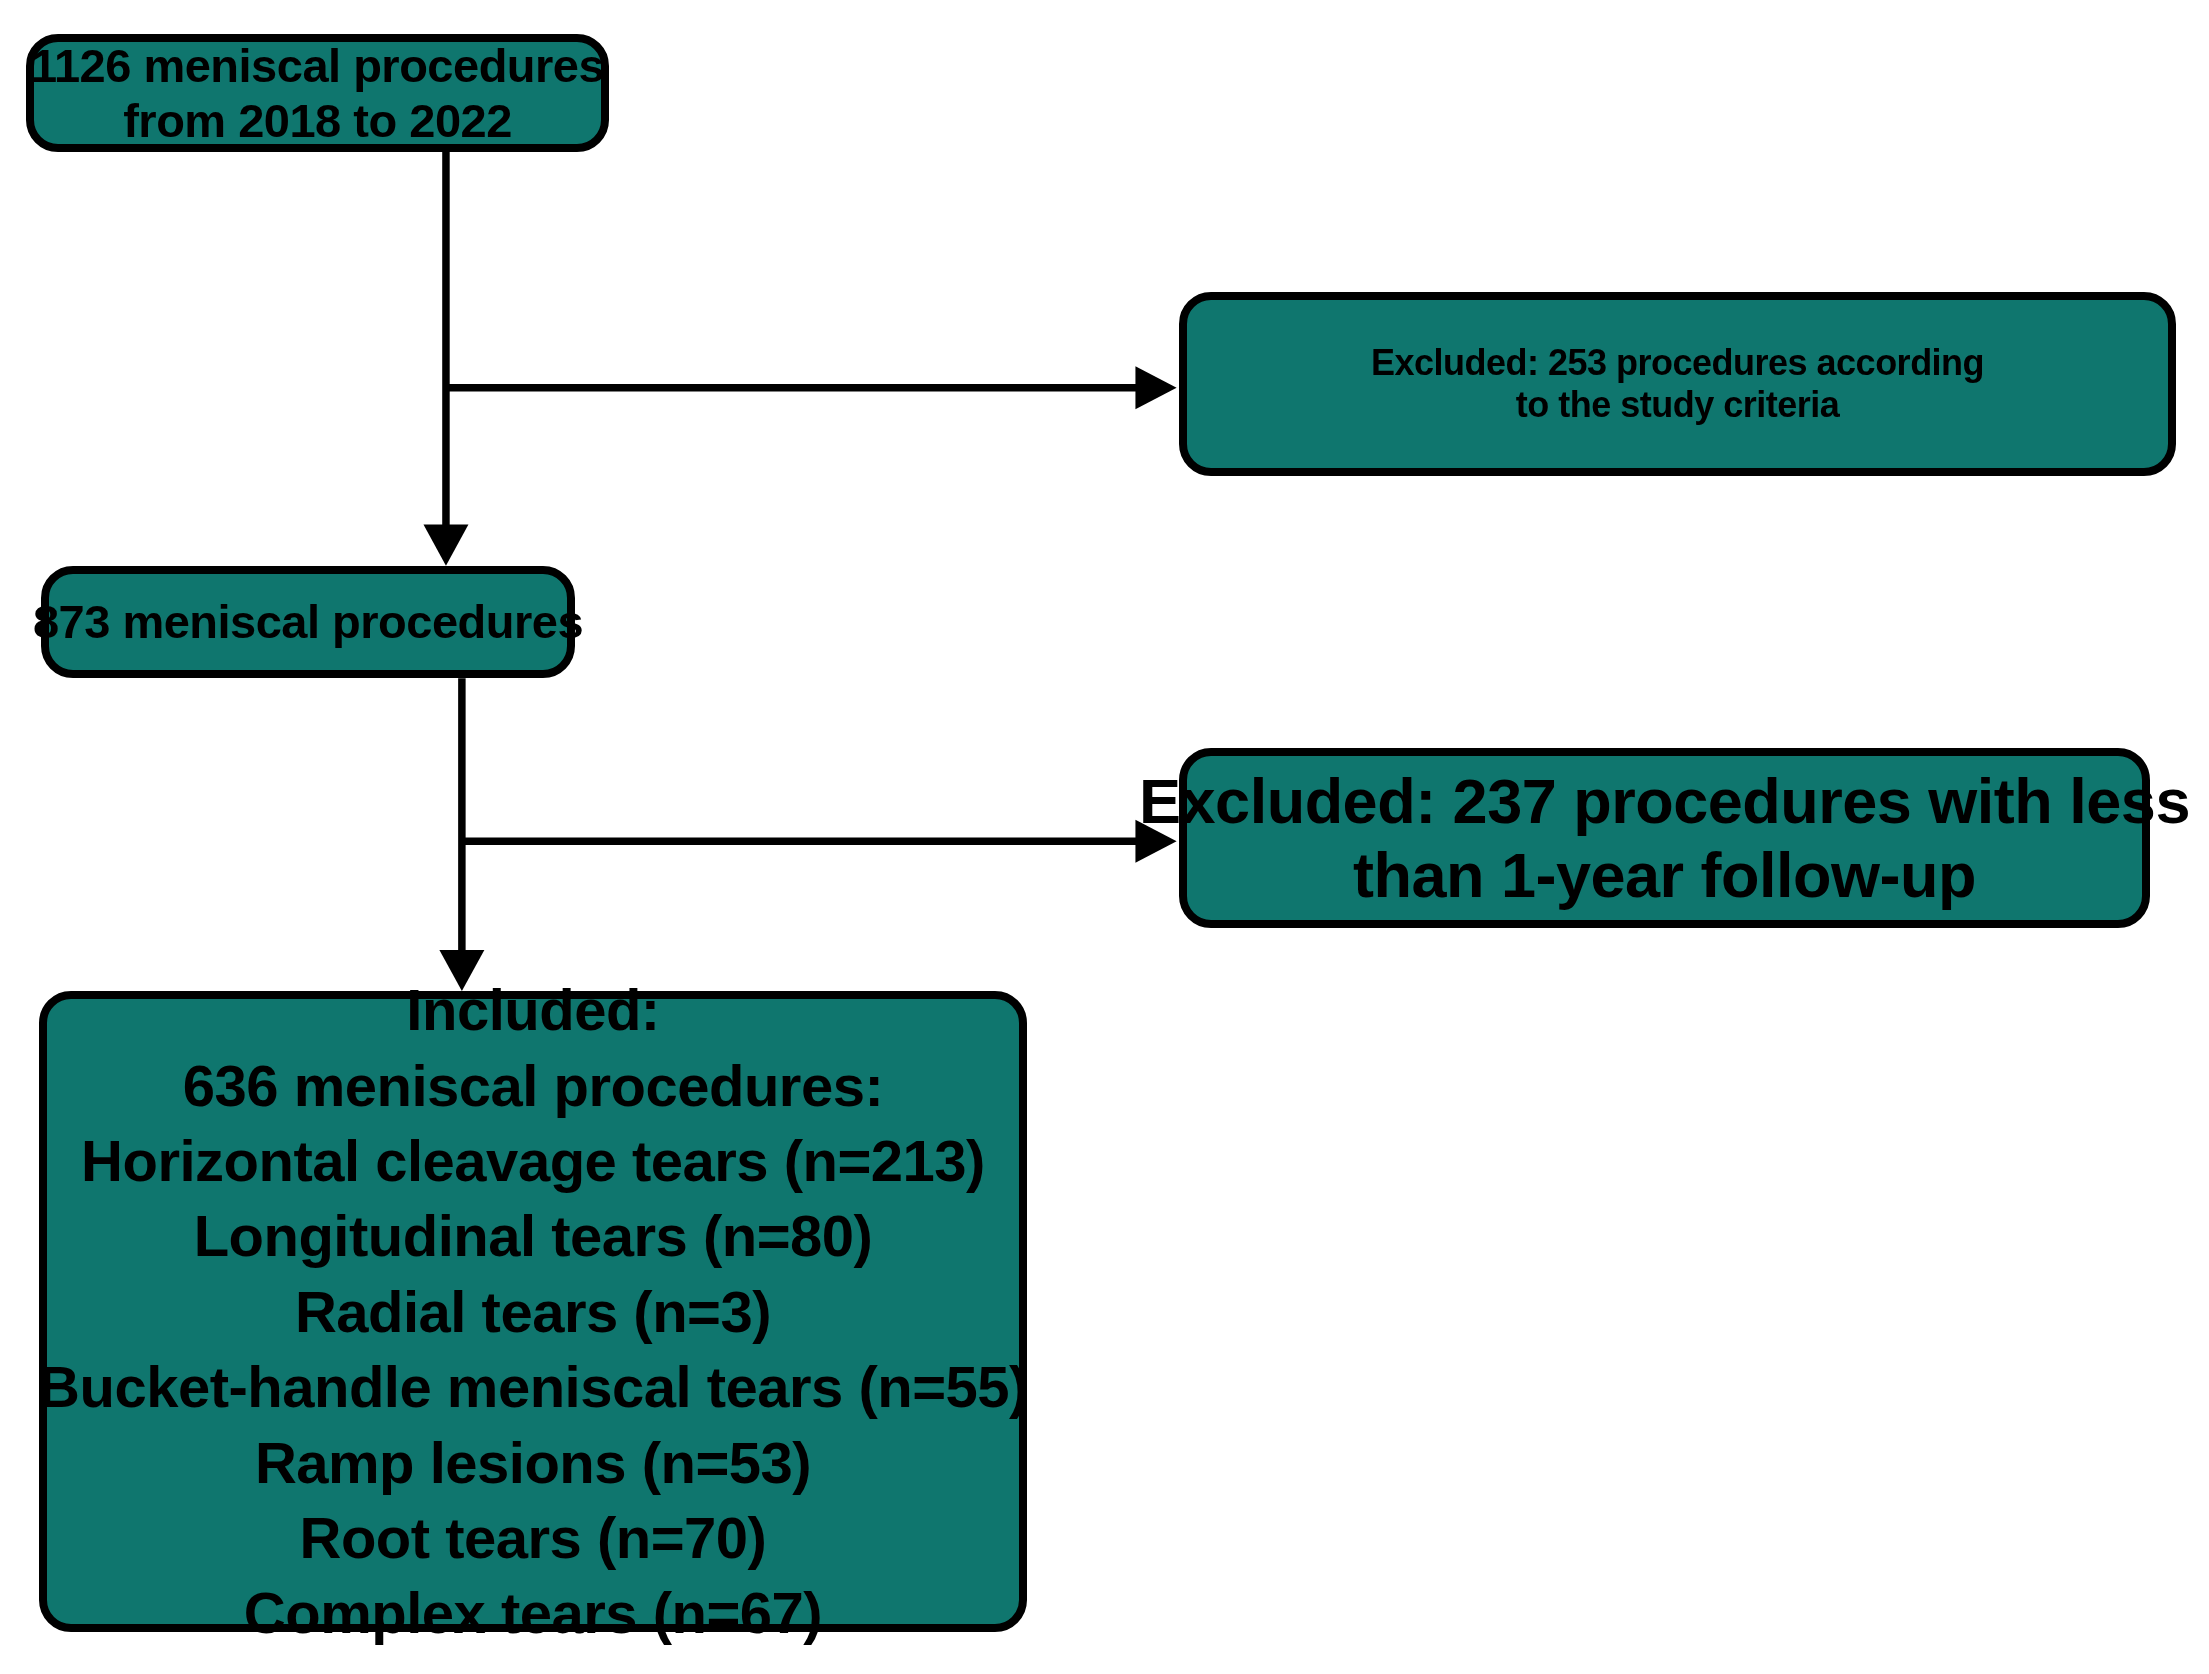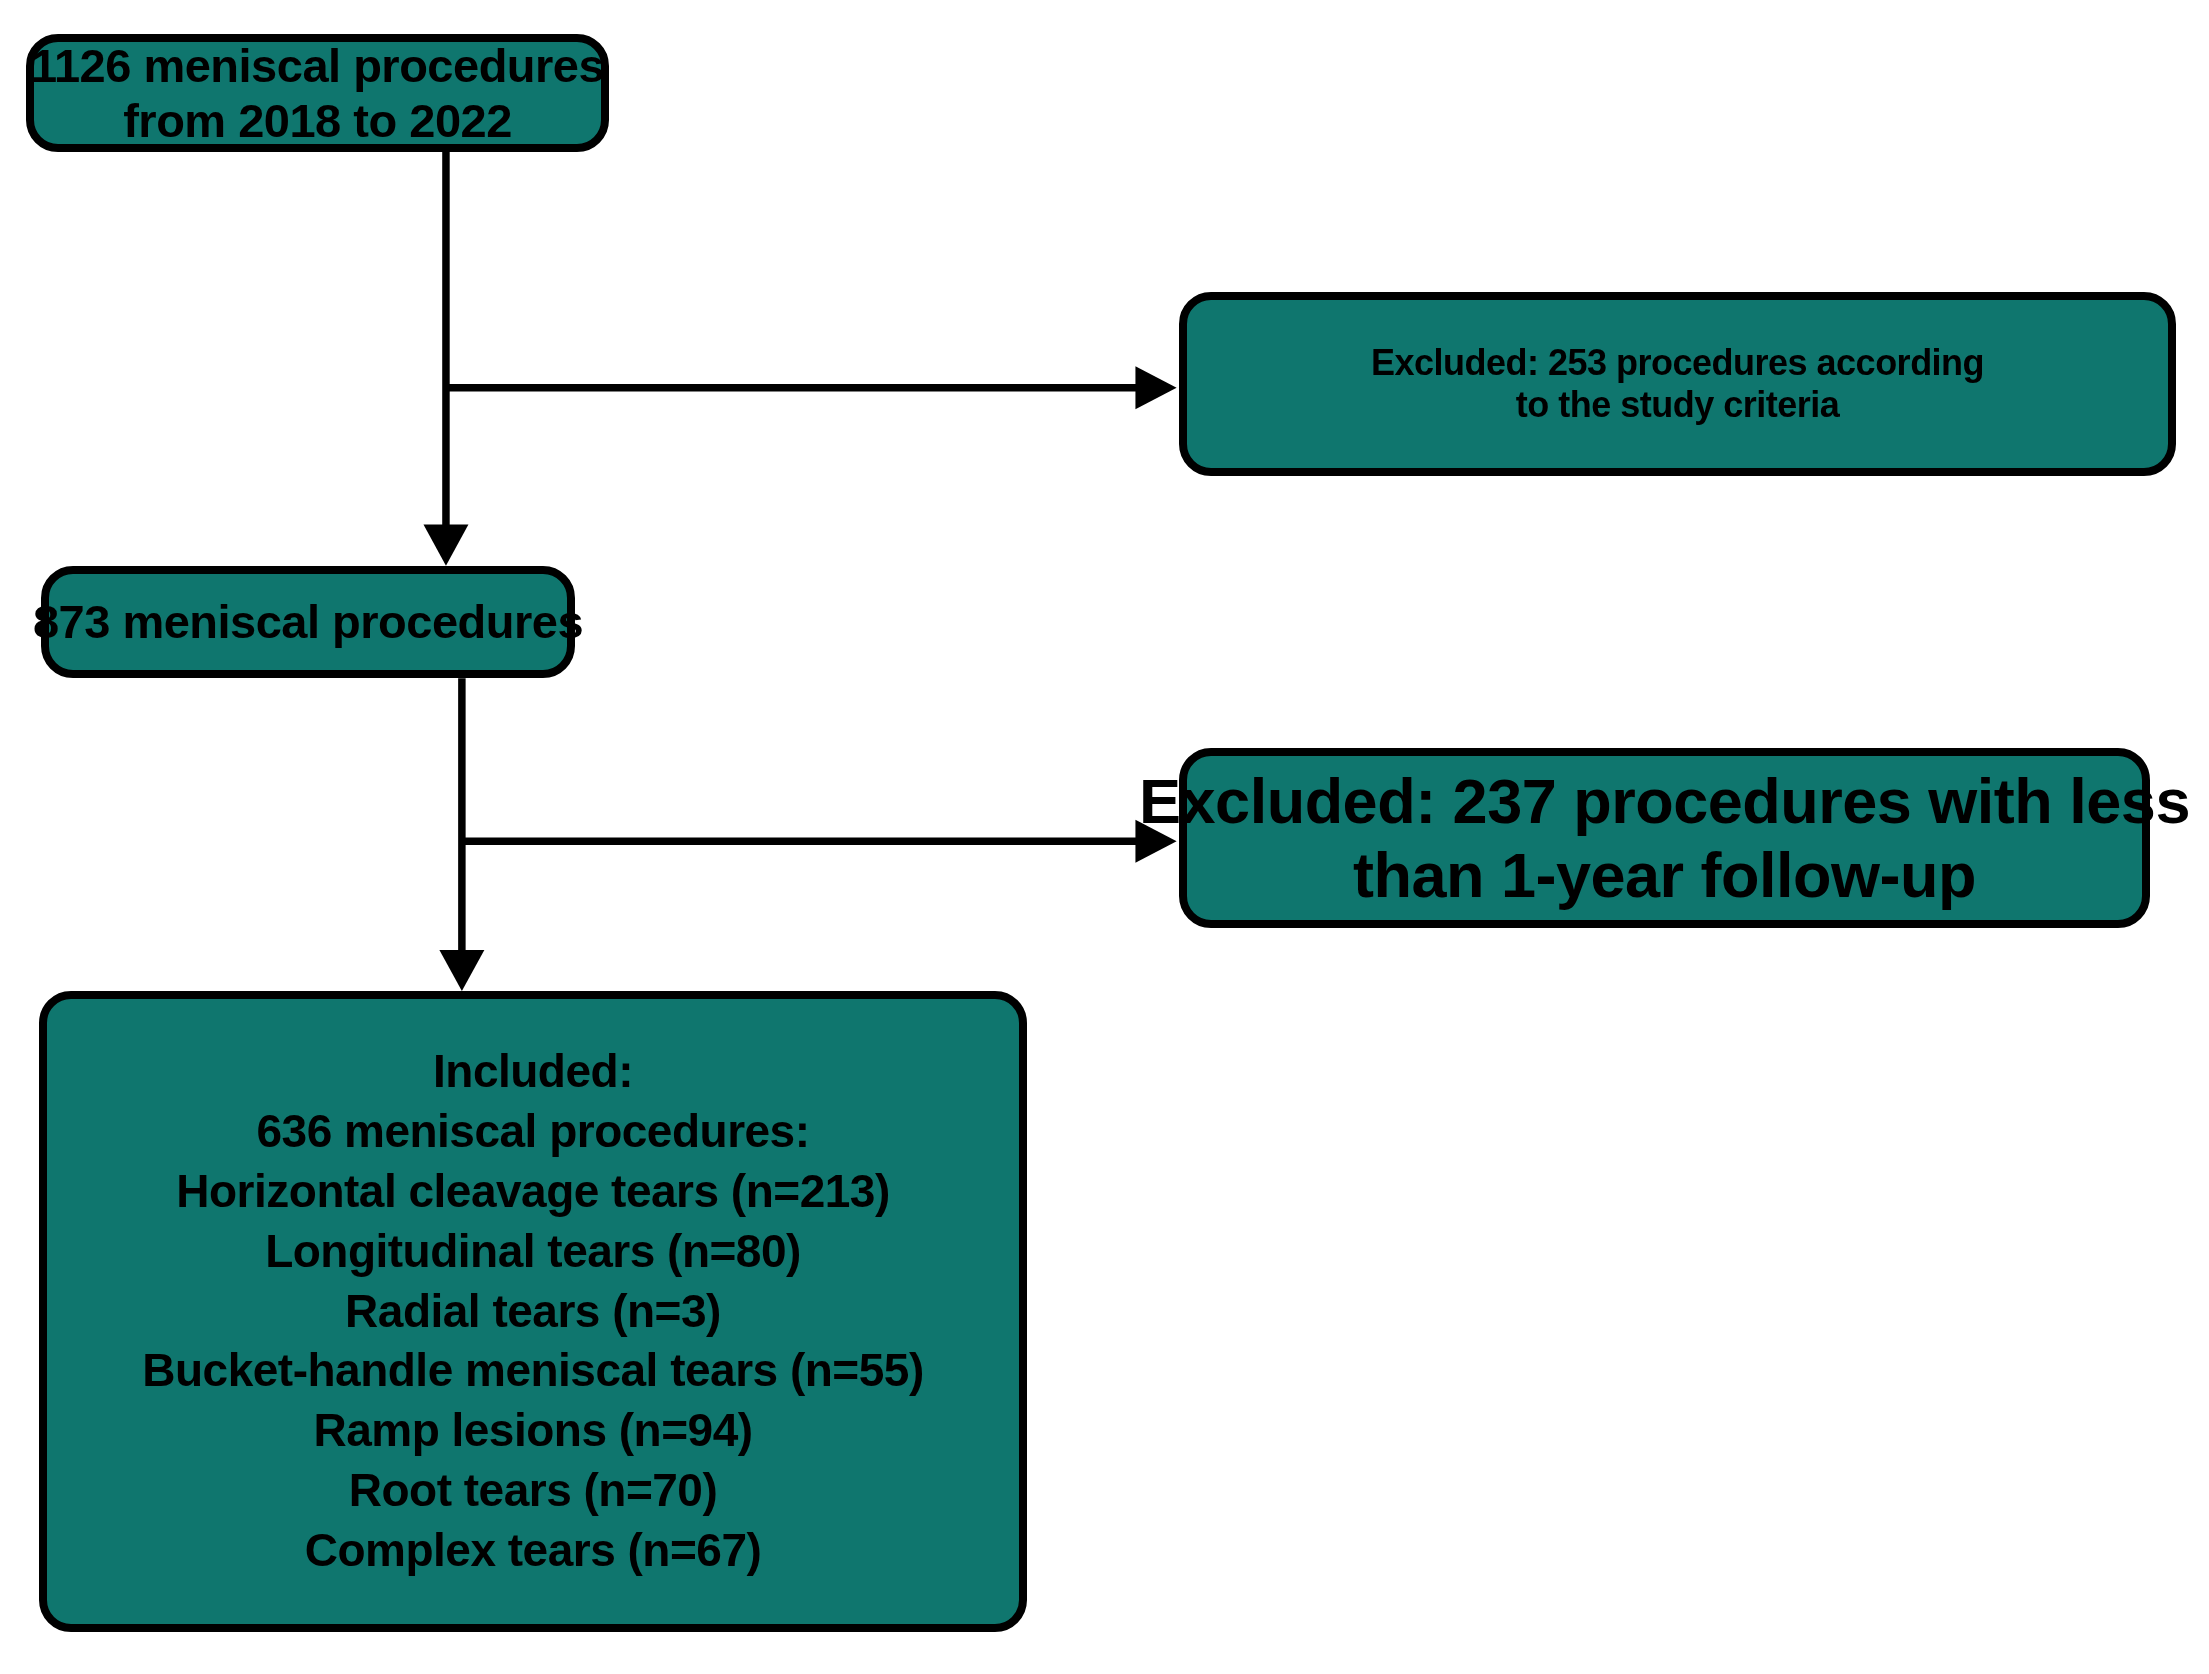--- a/index.html
+++ b/index.html
@@ -34,21 +34,21 @@
   .node .line {
     display: block;
     white-space: nowrap;
   }
 
   
   #node-source      { left: 26px;   top: 34px;   width: 583px;  height: 118px; font-size: 47px; }
   #node-eligible    { left: 41px;   top: 566px;  width: 534px;  height: 112px; font-size: 47px; }
   #node-excluded-1  { left: 1179px; top: 292px;  width: 997px; height: 184px; font-size: 36px; }
   #node-excluded-2  { left: 1179px; top: 748px;  width: 971px; height: 180px; font-size: 63px; }
-  #node-included    { left: 39px;   top: 991px; width: 988px; height: 641px; font-size: 46px; }
+  #node-included    { left: 39px;   top: 991px; width: 988px; height: 641px; font-size: 58px; }
   #node-included .line { line-height: 1.30; }
 
   
   #connectors {
     position: absolute;
     left: 0; top: 0;
     width: 2209px;
     height: 1674px;
     pointer-events: none;
   }
@@ -102,19 +102,19 @@
     <span class="line">than 1-year follow-up</span>
   </div>
 
   <div class="node" id="node-included">
     <span class="line">Included:</span>
     <span class="line">636 meniscal procedures:</span>
     <span class="line">Horizontal cleavage tears (n=213)</span>
     <span class="line">Longitudinal tears (n=80)</span>
     <span class="line">Radial tears (n=3)</span>
     <span class="line">Bucket-handle meniscal tears (n=55)</span>
-    <span class="line">Ramp lesions (n=94)</span>
+    <span class="line">Ramp lesions (n=53)</span>
     <span class="line">Root tears (n=70)</span>
     <span class="line">Complex tears (n=67)</span>
   </div>
 
 </div>
 
 
 </body></html>

